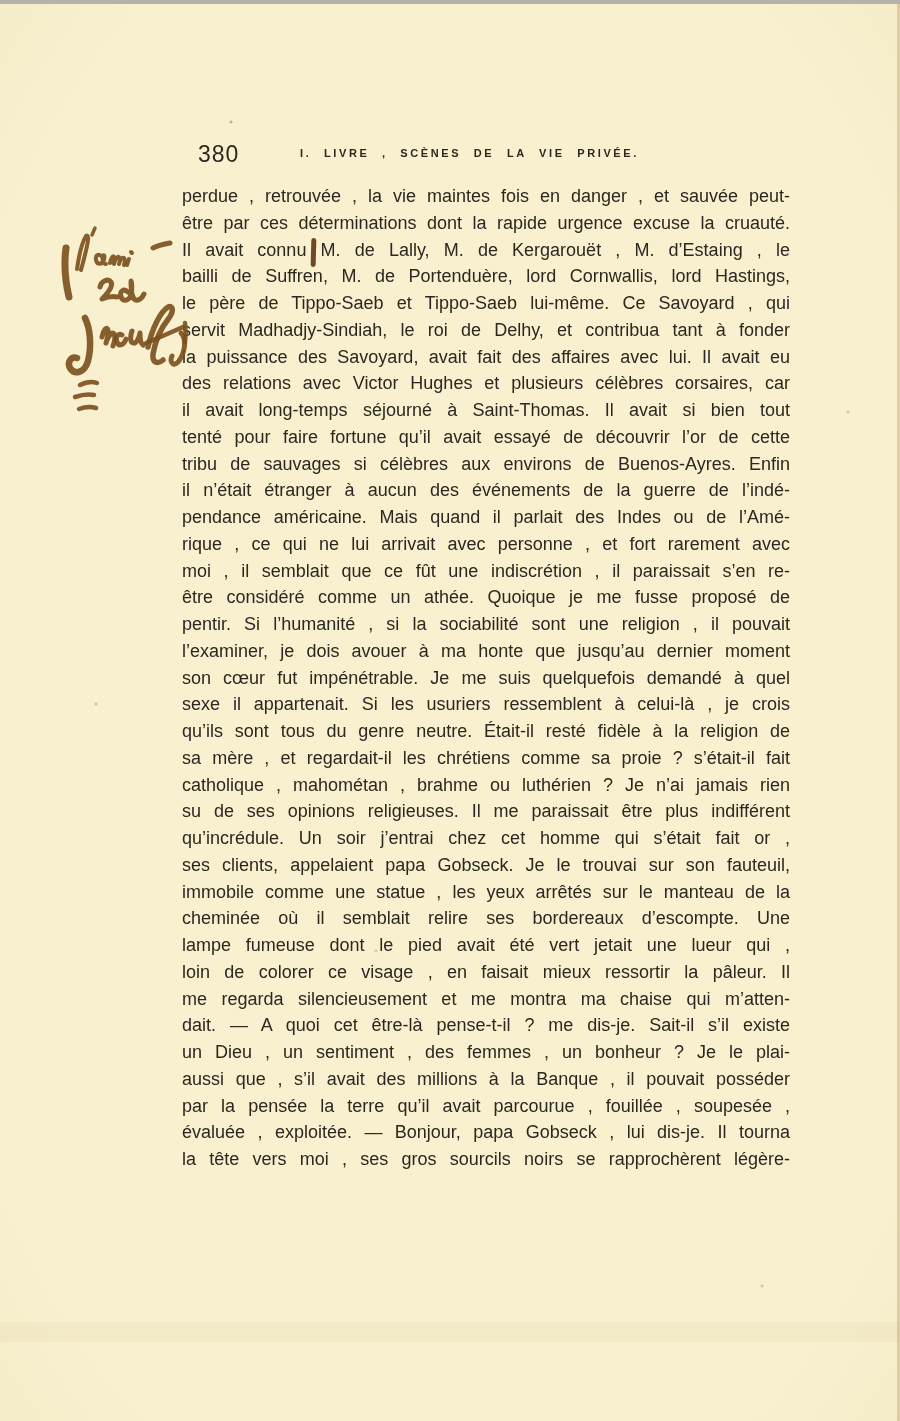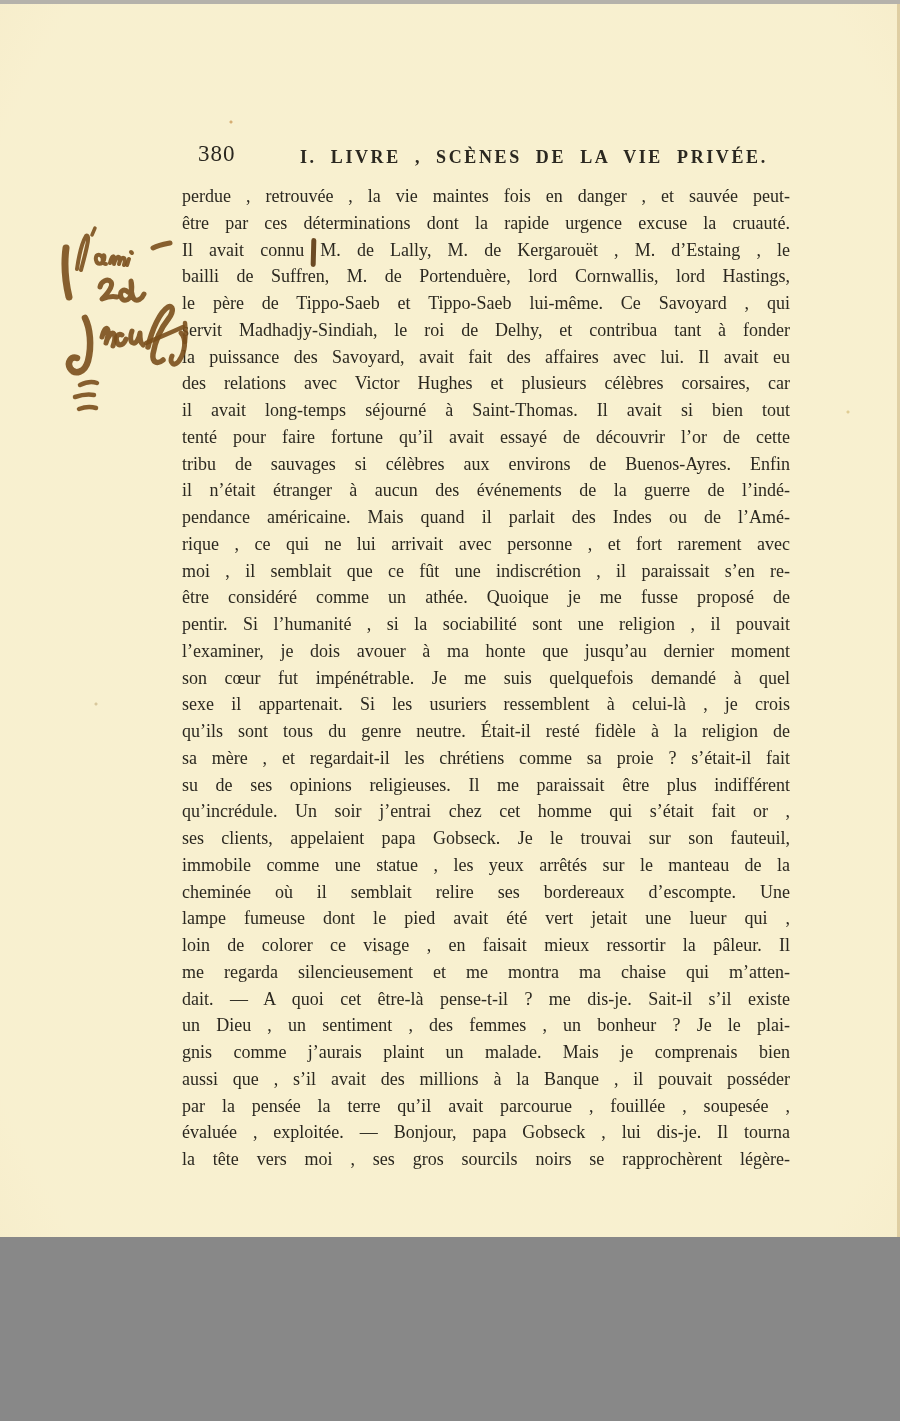--- a/index.html
+++ b/index.html
@@ -1,41 +1,41 @@
 <!DOCTYPE html>
 <html><head>
 <meta charset="utf-8">
 <style>
   html,body{margin:0;padding:0;background:#888;}
   .page{
     position:relative;
-    width:900px;height:1237px;
+    width:900px;height:1421px;
     background:#f6ecc8;
     background-image:
       radial-gradient(circle 2px at 231px 122px, rgba(186,120,40,.55) 0 1px, transparent 2px),
       radial-gradient(circle 2px at 376px 951px, rgba(190,150,70,.4) 0 1px, transparent 2px),
       radial-gradient(circle 2px at 762px 1286px, rgba(150,140,100,.4) 0 1px, transparent 2px),
       radial-gradient(circle 1px at 96px 704px, rgba(170,140,80,.4) 0 1px, transparent 2px),
       radial-gradient(circle 1px at 848px 412px, rgba(200,170,90,.5) 0 1px, transparent 2px),
       radial-gradient(ellipse 900px 1421px at 50% 50%, rgba(255,252,230,.25) 0 60%, rgba(170,135,55,.12) 100%);
     overflow:hidden;
-    font-family:Liberation Serif, serif;
+    font-family:Liberation Sans, sans-serif;
     color:#2b2820;
   }
   .scan-edge-top{position:absolute;top:0;left:0;width:100%;height:4px;background:#b5b2ab;}
   .scan-edge-right{position:absolute;top:4px;right:0;width:3px;height:1417px;background:rgba(160,125,55,.28);}
   .scan-band{position:absolute;left:0;top:1322px;width:100%;height:20px;background:rgba(160,130,60,.05);}
 
   .pageno{
     position:absolute;left:198px;top:141px;
     font-size:23px;letter-spacing:1px;
   }
   .running-header{
     position:absolute;left:300px;top:147px;
-    font-size:18px;font-weight:bold;
+    font-size:11px;font-weight:bold;
     letter-spacing:2.6px;word-spacing:7px;
     white-space:nowrap;
   }
 
   .text-block{
     position:absolute;left:182px;top:183px;width:608px;
     font-size:18px;line-height:26.75px;
   }
   .line{
     text-align:justify;
@@ -80,31 +80,31 @@
       <div class="line">pendance américaine. Mais quand il parlait des Indes ou de l’Amé-</div>
       <div class="line">rique , ce qui ne lui arrivait avec personne , et fort rarement avec</div>
       <div class="line">moi , il semblait que ce fût une indiscrétion , il paraissait s’en re-</div>
       <div class="line">être considéré comme un athée. Quoique je me fusse proposé de</div>
       <div class="line">pentir. Si l’humanité , si la sociabilité sont une religion , il pouvait</div>
       <div class="line">l’examiner, je dois avouer à ma honte que jusqu’au dernier moment</div>
       <div class="line">son cœur fut impénétrable. Je me suis quelquefois demandé à quel</div>
       <div class="line">sexe il appartenait. Si les usuriers ressemblent à celui-là , je crois</div>
       <div class="line">qu’ils sont tous du genre neutre. Était-il resté fidèle à la religion de</div>
       <div class="line">sa mère , et regardait-il les chrétiens comme sa proie ? s’était-il fait</div>
+      <div class="line">catholique , mahométan , brahme ou luthérien ? Je n’ai jamais rien</div>
       <div class="line">su de ses opinions religieuses. Il me paraissait être plus indifférent</div>
       <div class="line">qu’incrédule. Un soir j’entrai chez cet homme qui s’était fait or ,</div>
       <div class="line">ses clients, appelaient papa Gobseck. Je le trouvai sur son fauteuil,</div>
       <div class="line">immobile comme une statue , les yeux arrêtés sur le manteau de la</div>
       <div class="line">cheminée où il semblait relire ses bordereaux d’escompte. Une</div>
       <div class="line">lampe fumeuse dont le pied avait été vert jetait une lueur qui ,</div>
       <div class="line">loin de colorer ce visage , en faisait mieux ressortir la pâleur. Il</div>
       <div class="line">me regarda silencieusement et me montra ma chaise qui m’atten-</div>
       <div class="line">dait. — A quoi cet être-là pense-t-il ? me dis-je. Sait-il s’il existe</div>
       <div class="line">un Dieu , un sentiment , des femmes , un bonheur ? Je le plai-</div>
-      <div class="line">gnis comme j’aurais plaint un malade. Mais je comprenais bien</div>
       <div class="line">aussi que , s’il avait des millions à la Banque , il pouvait posséder</div>
       <div class="line">par la pensée la terre qu’il avait parcourue , fouillée , soupesée ,</div>
       <div class="line">évaluée , exploitée. — Bonjour, papa Gobseck , lui dis-je. Il tourna</div>
       <div class="line">la tête vers moi , ses gros sourcils noirs se rapprochèrent légère-</div>
     </div>
 
   <svg class="marginalia" viewBox="0 0 180 230" xmlns="http://www.w3.org/2000/svg">
 
     <path d="M26,33 C24,48 25,65 29,82" stroke-width="7"></path>
 

